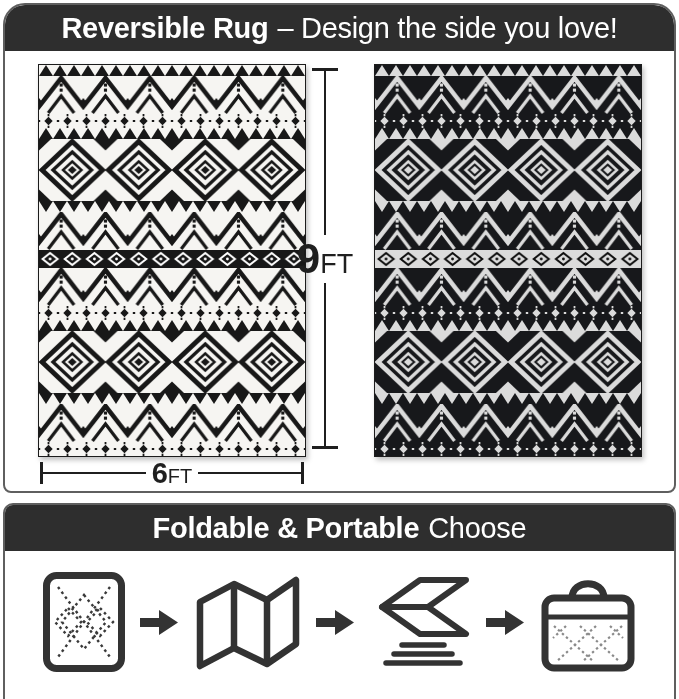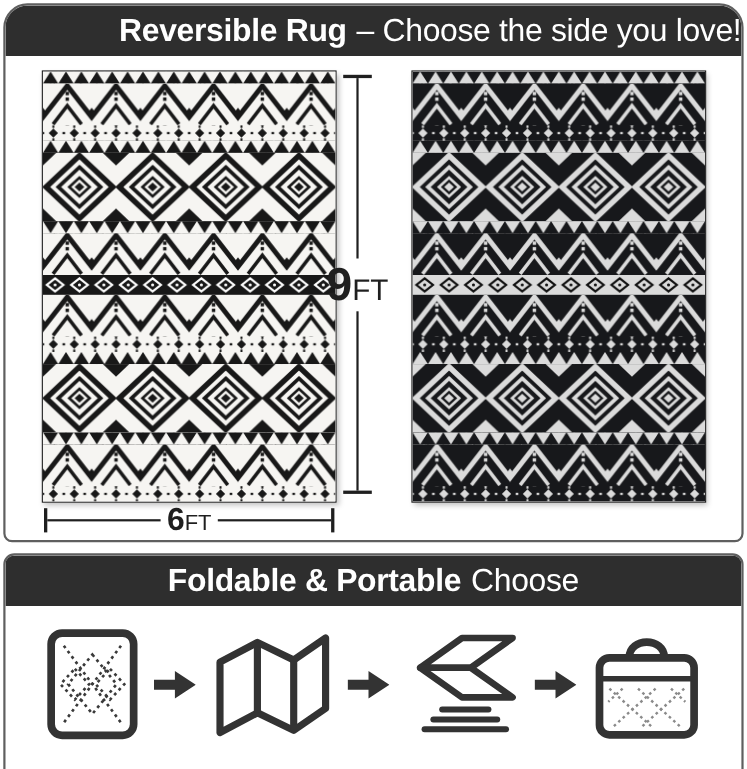--- a/index.html
+++ b/index.html
@@ -12,21 +12,21 @@
     border:2px solid var(--section-border,#5f5f5f); background:#ffffff; overflow:hidden;
   }
   .panel-top    { top:3px;   height:490px; border-radius:22px 22px 8px 8px; }
   .panel-bottom { top:503px; height:244px; border-radius:10px; }
   .banner {
     position:absolute; left:0; right:0; top:0; height:46px;
     background:var(--banner-bg,#2e2e2e); color:var(--banner-text,#ffffff);
     display:flex; align-items:center; justify-content:center;
     font-size:29px; letter-spacing:-0.3px; white-space:nowrap;
   }
-  .panel-top .banner    { border-radius:18px 18px 0 0;justify-content:flex-end; }
+  .panel-top .banner    { border-radius:18px 18px 0 0; }
   .panel-bottom .banner { border-radius:6px 6px 0 0; }
   .banner .b  { font-weight:bold; }
   .banner .r  { font-weight:normal; margin-left:9px; }
 
   .rug {
     position:absolute; top:64px; width:266px; height:391px;
     border:1px solid #1c1c1c; box-shadow:2px 3px 5px rgba(0,0,0,0.25); background:#fff;
   }
   .rug-left  { left:38px; }
   .rug-right { left:374px; }
@@ -159,21 +159,21 @@
       <path d="M0 9 H19 V1 L38 13.5 L19 26 V18 H0 Z" fill="#333333"></path>
     </symbol>
   </defs>
 </svg>
 
 <div class="page">
 
   <div class="panel panel-top">
     <div class="banner">
       <span class="b">Reversible Rug</span>
-      <span class="r">– Choose the side you love!</span>
+      <span class="r">– Design the side you love!</span>
     </div>
   </div>
 
   <div class="rug rug-left">
     <svg>
         <use href="#rug-art"></use>
       </svg>
   </div>
 
   <div class="rug rug-right">

